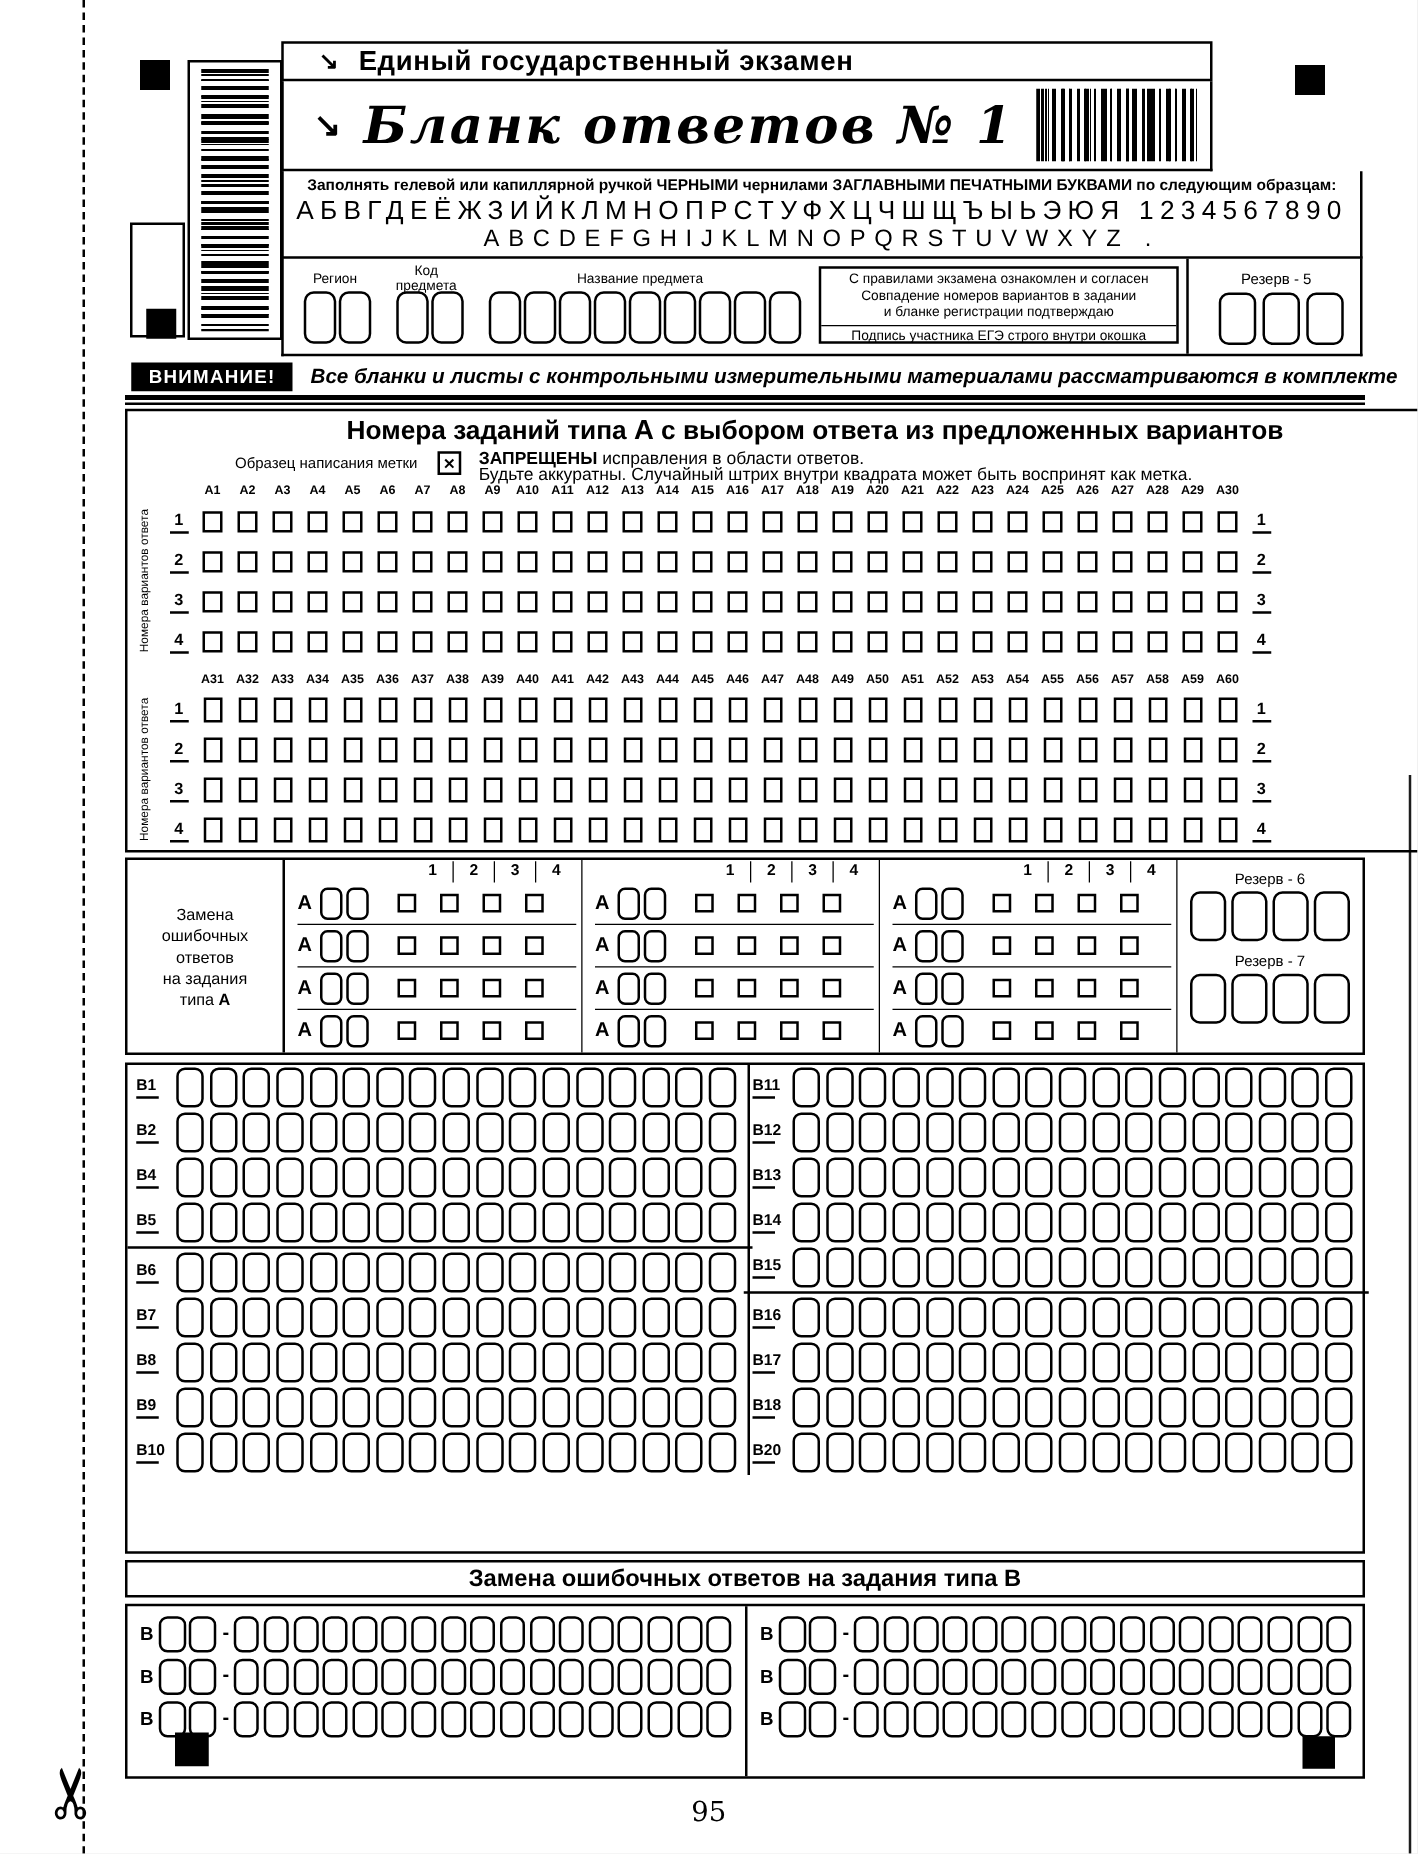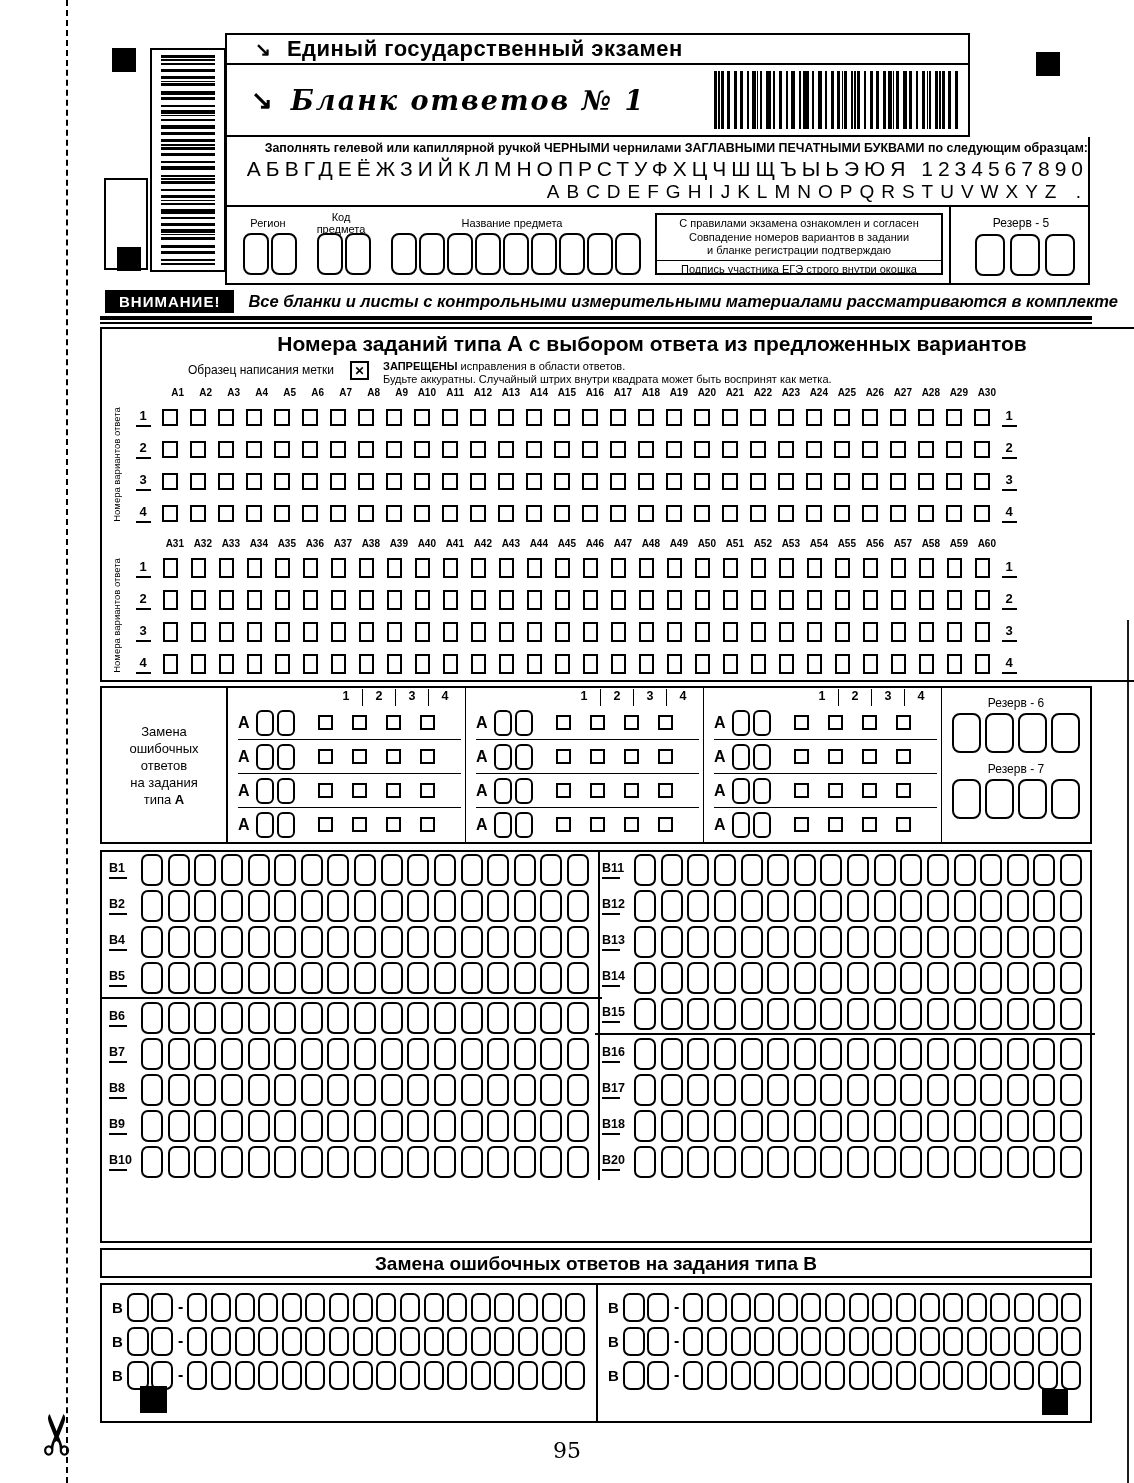--- a/index.html
+++ b/index.html
@@ -18,26 +18,26 @@
                       repeating-linear-gradient(180deg,#000 0 3px,#fff 3px 8px,#000 8px 10px,#fff 10px 14px)}
   .leftrect{position:absolute;left:104px;top:178px;width:44px;height:92px;border:2px solid #000;box-sizing:border-box}
 
   .hbox1{position:absolute;left:225px;top:33px;width:745px;height:32px;border:2px solid #000;box-sizing:border-box;
          display:flex;align-items:center;gap:16px;padding-left:28px}
   .hbox1 .arr{font-size:19px;font-weight:bold}
   .hbox1 .t{font-size:22px;font-weight:600;letter-spacing:.5px}
   .hbox2{position:absolute;left:225px;top:65px;width:745px;height:72px;border:2px solid #000;border-top:none;
          box-sizing:border-box;display:flex;align-items:center;gap:18px;padding-left:24px}
   .hbox2 .arr{font-size:26px;font-weight:bold}
-  .script{font-family:"DejaVu Serif",serif;font-style:italic;font-weight:bold;font-size:27px;letter-spacing:2px;white-space:nowrap}
+  .script{font-family:"DejaVu Serif",serif;font-style:italic;font-weight:bold;font-size:41px;letter-spacing:2px;white-space:nowrap}
   .topbar{margin-left:auto;margin-right:10px;width:244px;height:58px;
      background-image:repeating-linear-gradient(90deg,transparent 0 4px,#000 4px 6px,transparent 6px 9px,#000 9px 10px,transparent 10px 17px),
                       repeating-linear-gradient(90deg,#000 0 3px,#fff 3px 7px,#000 7px 9px,#fff 9px 13px)}
   .hbox3{position:absolute;left:225px;top:137px;width:865px;height:70px;border:2px solid #000;border-top:none;
-         box-sizing:border-box;text-align:right;padding-top:4px}
+         box-sizing:border-box;text-align:center;padding-top:4px}
   .hbox3 .l1{font-size:12.4px;font-weight:bold;white-space:nowrap}
   .hbox3 .l2{font-size:21px;letter-spacing:5px;margin-top:2px;white-space:nowrap}
   .hbox3 .l3{font-size:19px;letter-spacing:7px;white-space:nowrap}
 
   .frow{position:absolute;left:225px;top:207px;width:865px;height:78px;border:2px solid #000;border-top:none;box-sizing:border-box}
   .flabel{position:absolute;font-size:11px;text-align:center;line-height:12px}
   #lab-region{left:10px;top:10px;width:62px}
   #lab-code{left:82px;top:4px;width:64px}
   #lab-name{left:160px;top:10px;width:250px}
   .fboxes{position:absolute;display:flex;gap:2px}
@@ -59,26 +59,26 @@
   .bar1{position:absolute;left:100px;top:316px;width:992px;height:4px;background:#000}
   .bar2{position:absolute;left:100px;top:322px;width:992px;height:2px;background:#000}
 
   .secA{position:absolute;left:100px;top:327px;width:1104px;height:355px;border:2.5px solid #000;box-sizing:border-box}
   .secA .title{text-align:center;font-size:21px;font-weight:600;margin-top:2px}
   .secA .title b{font-size:22px}
   .sampleline{display:flex;align-items:flex-start;margin:3px 0 0 86px;font-size:12px}
   .sampleline .slab{margin-top:3px}
   .xbox{width:15px;height:15px;border:2px solid #000;margin:1px 0 0 16px;display:flex;align-items:center;justify-content:center;
         font-size:12px;font-weight:bold;line-height:1}
-  .warn{margin-left:14px;font-size:11px;line-height:13px}
+  .warn{margin-left:14px;font-size:14px;line-height:13px}
   .a-block{position:relative;margin-left:28px}
   .a-block.b1{margin-top:1px}
   .a-block.b2{margin-top:9px}
   .a-headers{display:flex;height:14px}
-  .a-hcell{width:28px;text-align:right;font-size:10px;font-weight:bold}
+  .a-hcell{width:28px;text-align:center;font-size:10px;font-weight:bold}
   .a-row{display:flex;align-items:center;height:32px}
   .a-rn{width:26px;text-align:center;font-size:13px;font-weight:bold}
   .a-rn::after{content:"";display:block;width:15px;margin:2px auto 0;border-top:2px solid #000}
   .a-rn.hspace::after{display:none}
   .a-cell{width:28px;display:flex;justify-content:center}
   .acb{width:16px;height:17px;border:2px solid #000;background:#fff;box-sizing:border-box}
   .a-block.b2 .acb{width:15px;height:20px}
   .a-side{position:absolute;left:-80px;top:72px;width:132px;text-align:center;font-size:9.5px;
           transform:rotate(-90deg)}
 

